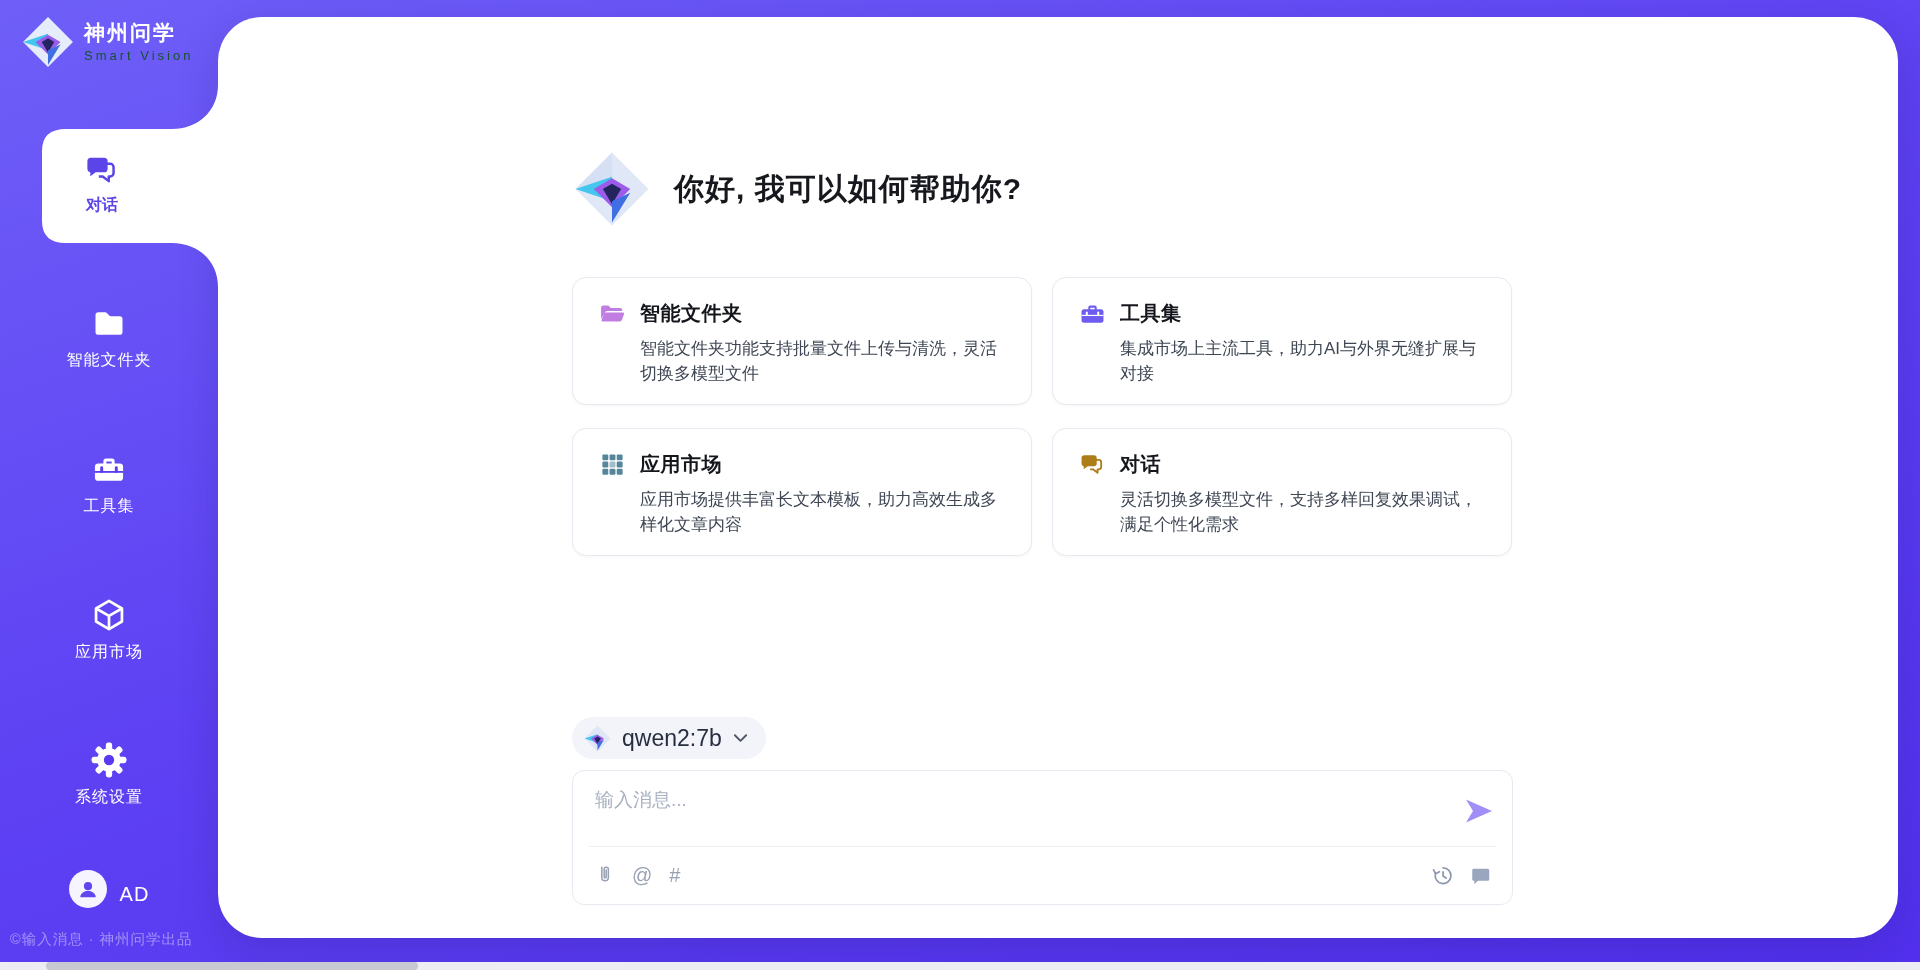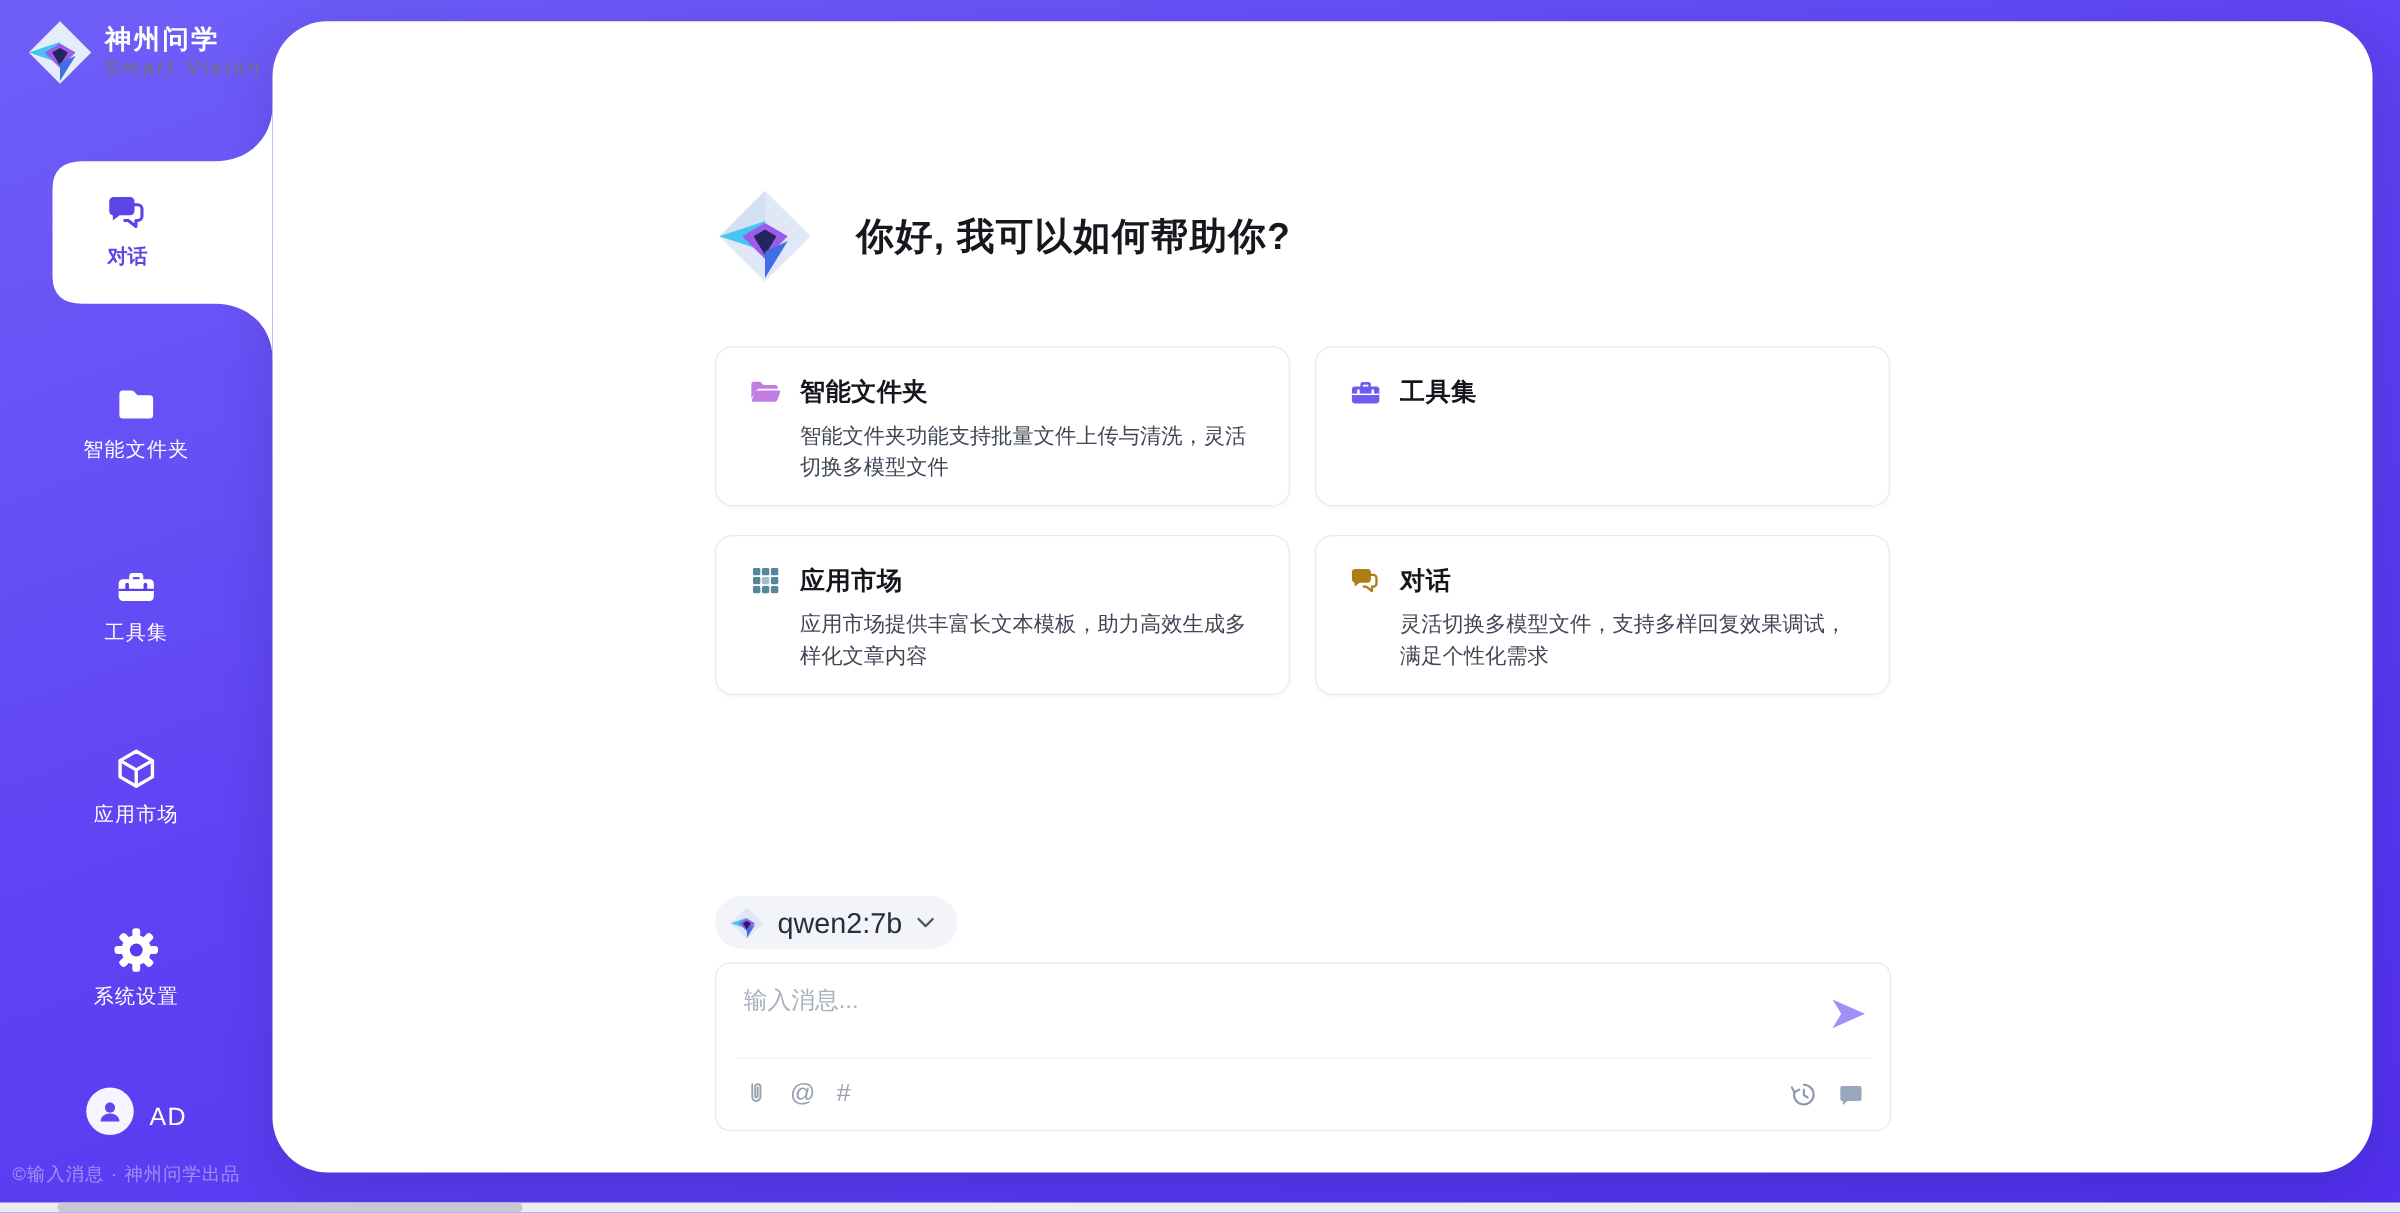--- a/index.html
+++ b/index.html
@@ -12,21 +12,21 @@
   .main{
     position:absolute;left:218px;top:17px;width:1680px;height:921px;
     background:#ffffff;border-radius:44px;
     box-shadow:0 12px 40px rgba(28,16,90,.18);
   }
   
   .sidebar{position:absolute;left:0;top:0;width:218px;height:970px;}
   .brand{position:absolute;left:22px;top:16px;display:flex;align-items:center;gap:10px;}
   .brand svg{width:52px;height:52px;}
   .brand-text .cn{color:#fff;font-size:21px;font-weight:700;letter-spacing:2px;line-height:1.1;}
-  .brand-text .en{color:#737373;font-size:16px;letter-spacing:3px;margin-top:3px;}
+  .brand-text .en{color:#14532d;font-size:13px;letter-spacing:3px;margin-top:3px;}
   .tab-shape{position:absolute;left:40px;top:85px;width:178px;height:202px;}
   .tab-content{
     position:absolute;left:40px;top:129px;width:124px;height:110px;
     display:flex;flex-direction:column;align-items:center;justify-content:center;gap:7px;
   }
   .tab-content svg{width:36px;height:36px;}
   .tab-label{font-size:16px;font-weight:600;color:#5b45e9;}
   .nav-item{
     position:absolute;left:0;width:218px;height:84px;
     display:flex;flex-direction:column;align-items:center;justify-content:center;gap:9px;
@@ -36,21 +36,21 @@
   .nav-label{color:#ffffff;font-size:16px;letter-spacing:1px;}
   .nav-folder{top:296px;} .nav-toolbox{top:442px;} .nav-cube{top:588px;} .nav-gear{top:733px;}
   .user-row{position:absolute;left:0;top:870px;width:218px;display:flex;align-items:center;justify-content:center;gap:13px;}
   .avatar{width:38px;height:38px;border-radius:50%;background:#f6f4ff;display:flex;align-items:center;justify-content:center;}
   .avatar svg{width:26px;height:26px;}
   .user-name{color:#ffffff;font-size:20px;font-weight:500;letter-spacing:1px;margin-top:11px;}
   .side-footer{position:absolute;left:10px;top:930px;color:rgba(255,255,255,.42);font-size:14.5px;letter-spacing:1px;white-space:nowrap;}
   
   .welcome{position:absolute;left:356px;top:134px;display:flex;align-items:center;gap:22px;}
   .welcome svg{width:76px;height:76px;}
-  .greeting{font-size:30px;font-weight:800;color:#17181d;letter-spacing:1px;margin:13px;}
+  .greeting{font-size:30px;font-weight:800;color:#17181d;letter-spacing:1px;margin:2px;}
   
   .cards{position:absolute;left:354px;top:260px;display:grid;grid-template-columns:460px 460px;gap:23px 20px;}
   .card{
     box-sizing:border-box;width:460px;height:128px;background:#fff;
     border:1px solid #e8eaf1;border-radius:14px;padding:22px 20px 0 26px;
     box-shadow:0 1px 3px rgba(20,24,60,.04);cursor:pointer;
   }
   .card-head{display:flex;align-items:center;gap:14px;}
   .card-head svg{width:27px;height:27px;flex:0 0 auto;}
   .card-title{font-size:20px;font-weight:800;color:#14161c;letter-spacing:.5px;}
@@ -126,20 +126,21 @@
             <rect x="3" y="11" width="26" height="16" rx="3"></rect>
           </g>
           <g fill="#ffffff">
             <rect x="8" y="13.5" width="2.4" height="5.5" rx="1.2"></rect>
             <rect x="21.6" y="13.5" width="2.4" height="5.5" rx="1.2"></rect>
             <rect x="3" y="17.6" width="26" height="1.4"></rect>
           </g>
         </svg>
         <span class="card-title">工具集</span>
       </div>
+      <div class="card-desc">集成市场上主流工具，助力AI与外界无缝扩展与对接</div>
     </div>
 
     <div class="card">
       <div class="card-head">
         <svg viewBox="0 0 32 32">
           <g fill="#56869b">
             <rect x="4" y="4" width="7" height="7" rx="1.4"></rect>
               <rect x="12.5" y="4" width="7" height="7" rx="1.4"></rect>
               <rect x="21" y="4" width="7" height="7" rx="1.4"></rect>
             <rect x="4" y="12.5" width="7" height="7" rx="1.4"></rect>

